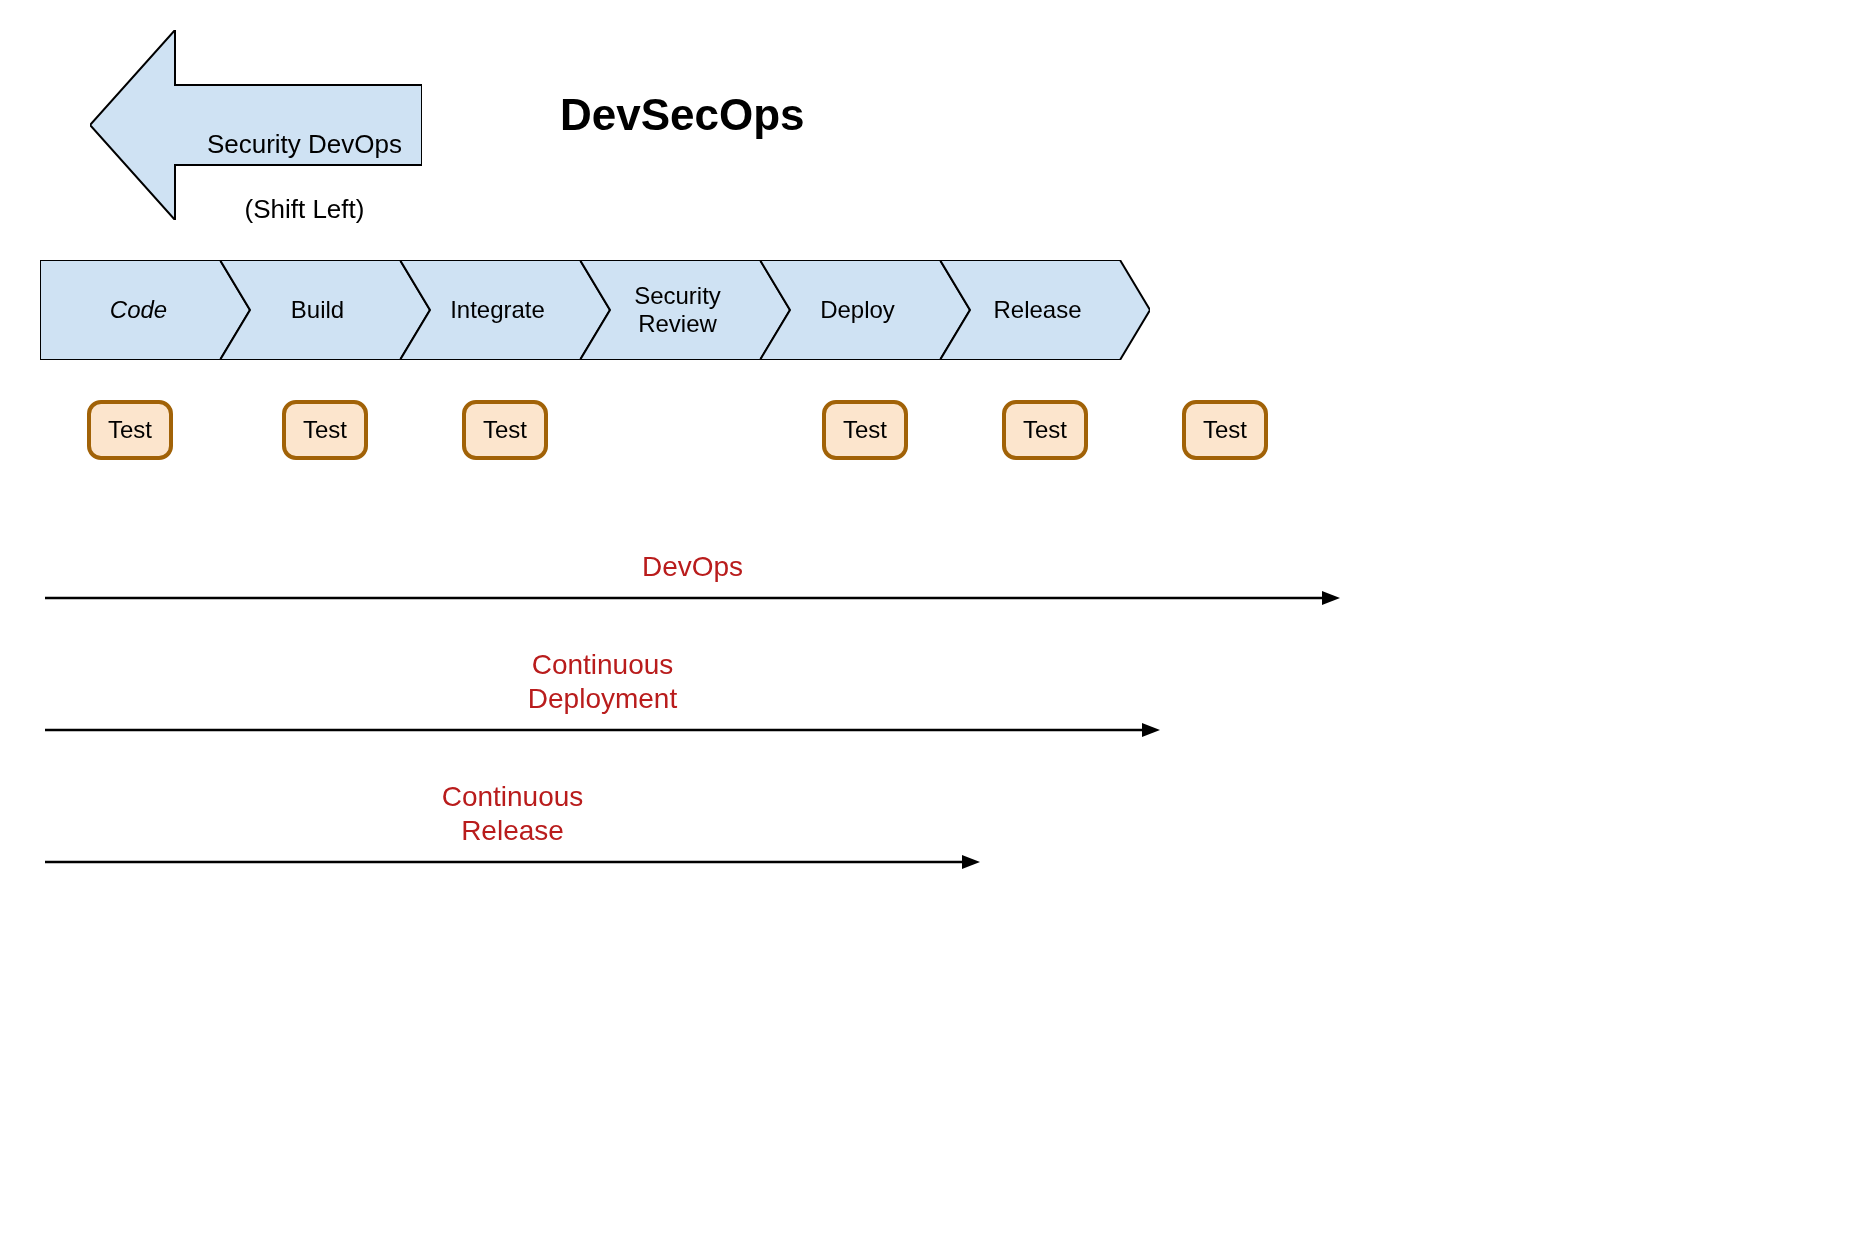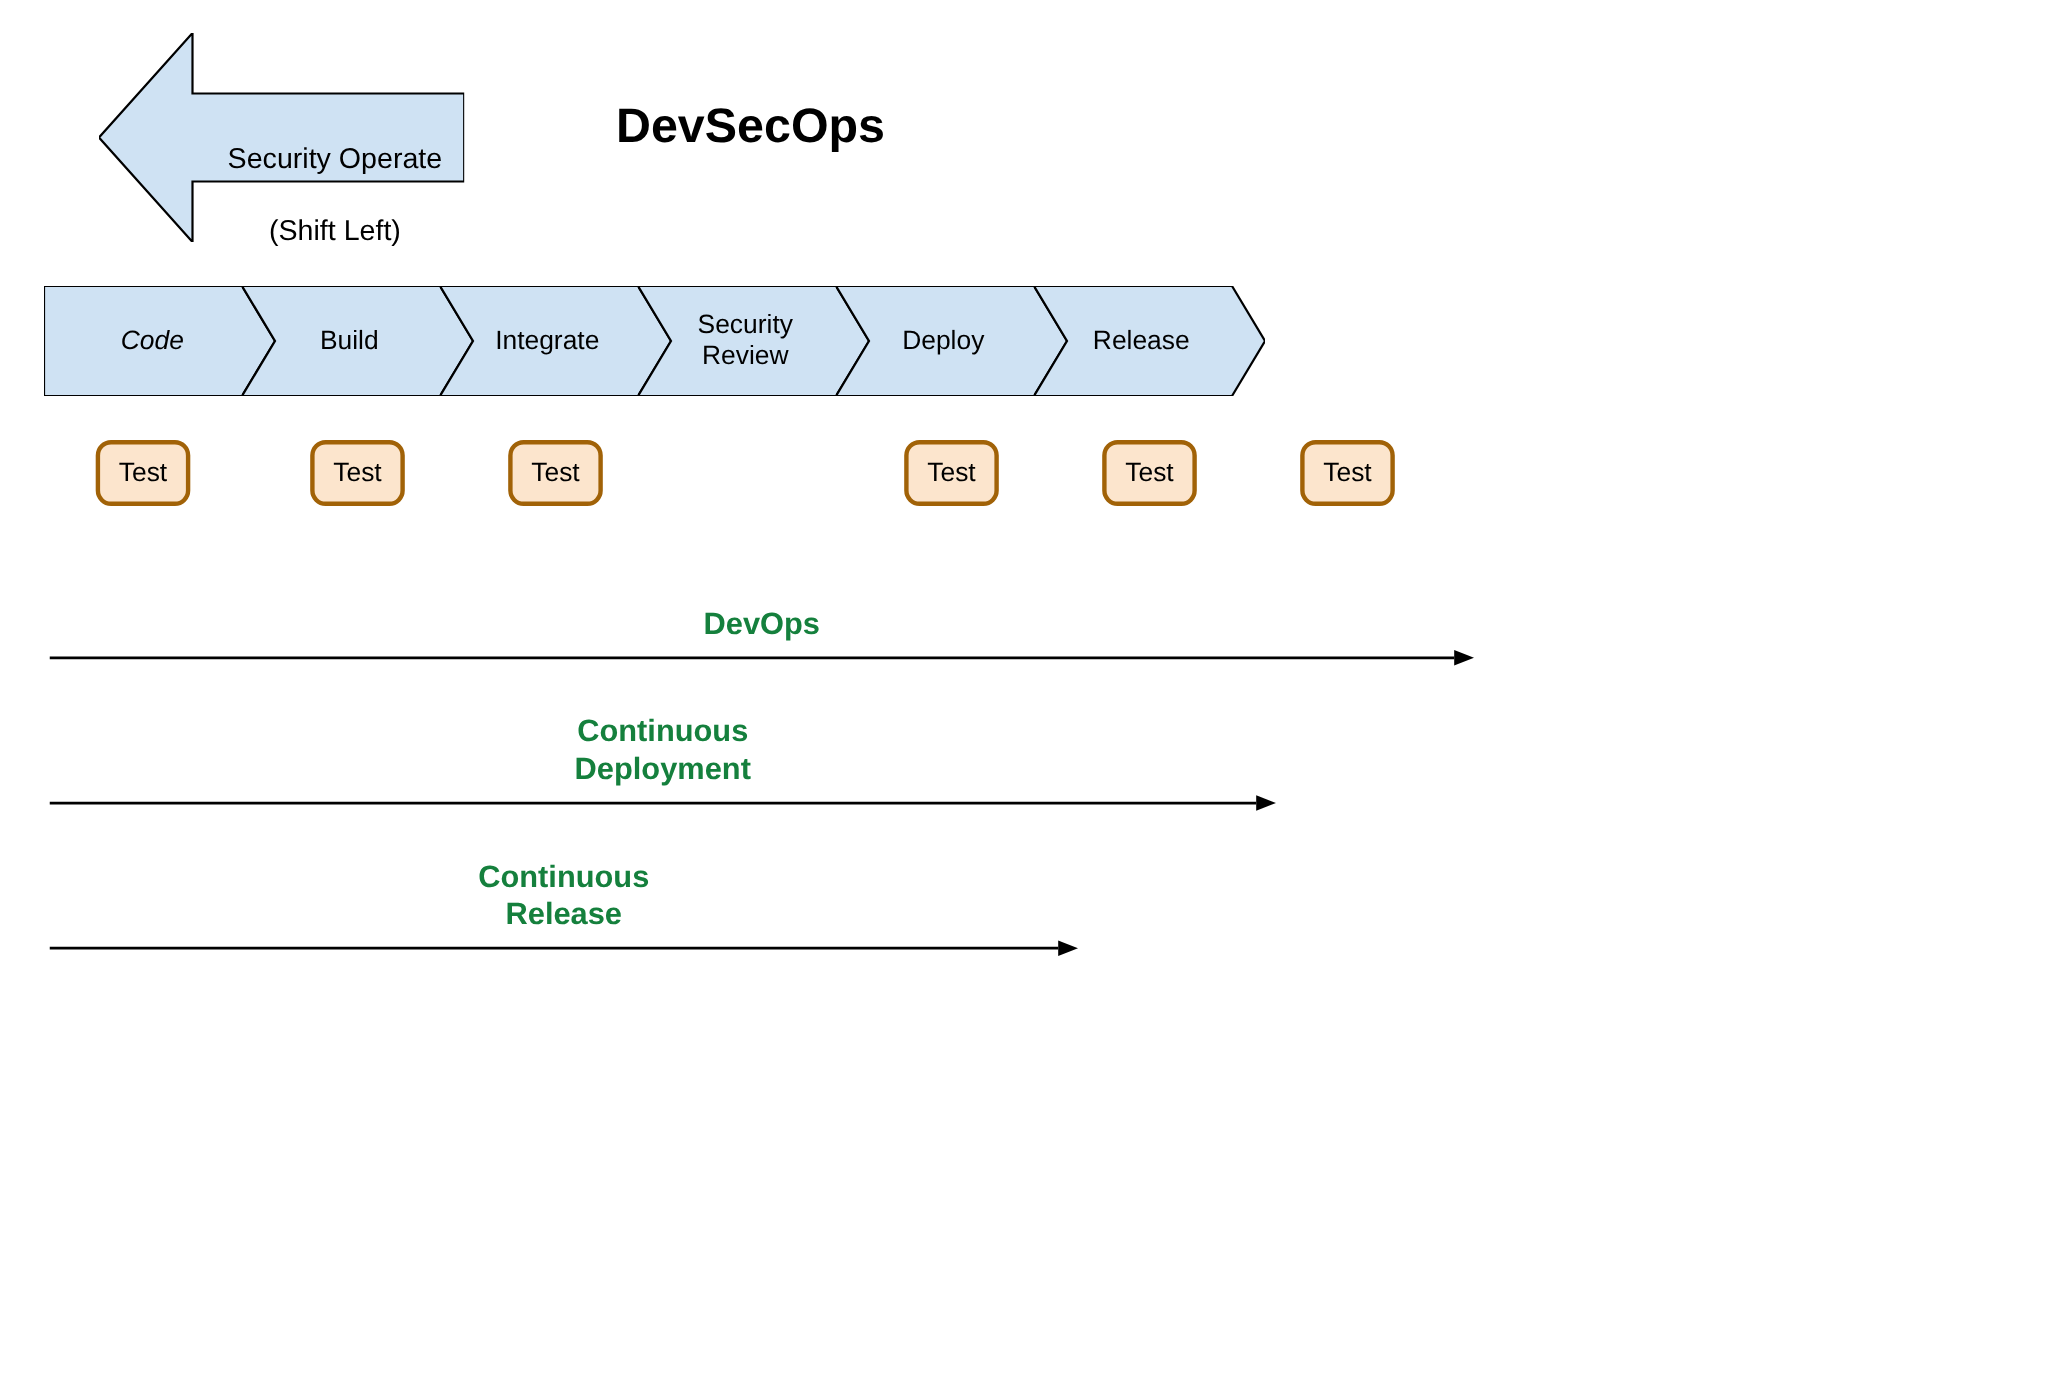--- a/index.html
+++ b/index.html
@@ -72,41 +72,41 @@
     border-radius: 14px;
     display: flex;
     align-items: center;
     justify-content: center;
     font-size: 24px;
     color: #000;
     box-sizing: border-box;
   }
   .flow-label {
     position: absolute;
-    font-weight: bold;
+    font-weight: normal;
     font-size: 28px;
-    color: #15803d;
+    color: #b91c1c;
     text-align: center;
     line-height: 1.2;
     white-space: pre;
   }
   .flow-arrow {
     position: absolute;
   }
 </style>
 </head>
 <body>
 
 <div class="canvas">
 
   <svg style="position:absolute; left:90px; top:30px;" width="332" height="190">
     <polygon points="0,95 85,0 85,55 332,55 332,135 85,135 85,190" fill="#CFE2F3" stroke="#000" stroke-width="2"></polygon>
   </svg>
   <div class="shift-left-label" style="left:160px; top:95px; width:260px;">
-    <span>Security Operate</span><br>
+    <span>Security DevOps</span><br>
     <span>(Shift Left)</span>
   </div>
 
   <div class="title" style="left:560px; top:90px; width:300px;">DevSecOps</div>
 
   <div class="chevron-row" id="chevron-row">
       <div class="chevron" style="left: 0px; width: 210px; height: 100px;">
         <svg width="210" height="100">
           <polygon points="0,0 180,0 210,50 180,100 0,100" fill="#CFE2F3" stroke="#000000" stroke-width="2"></polygon>
         </svg>

